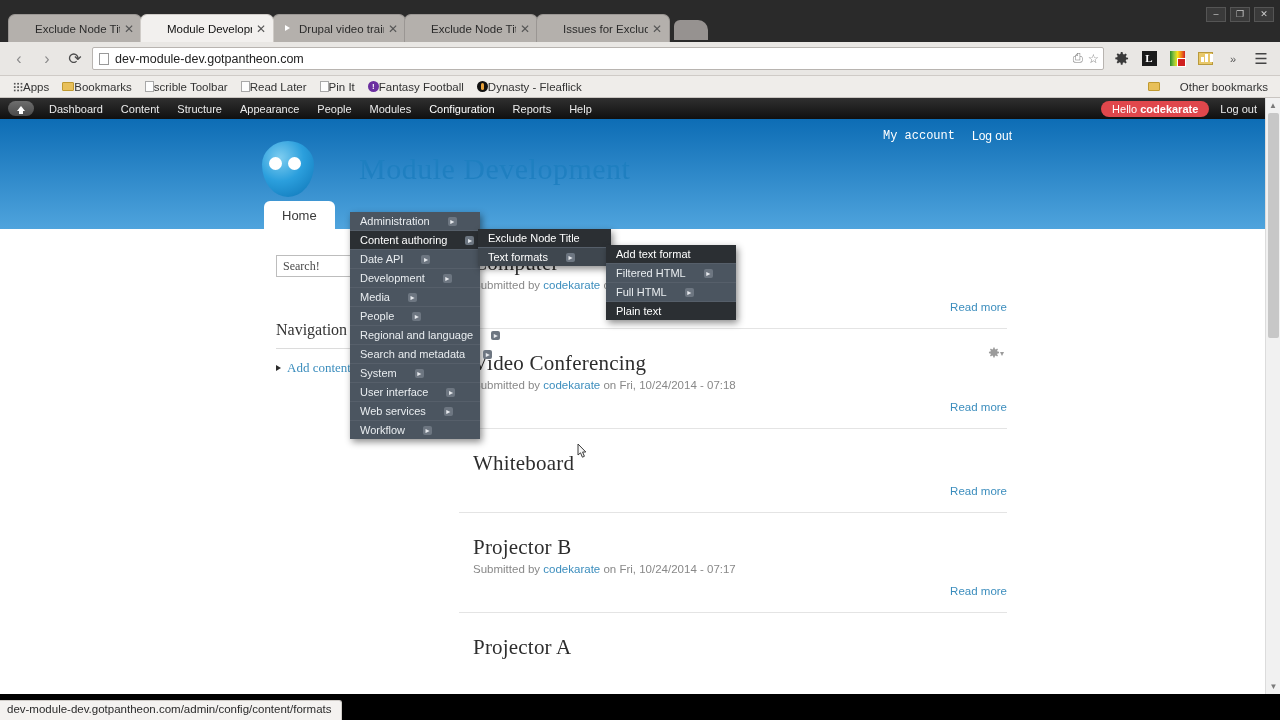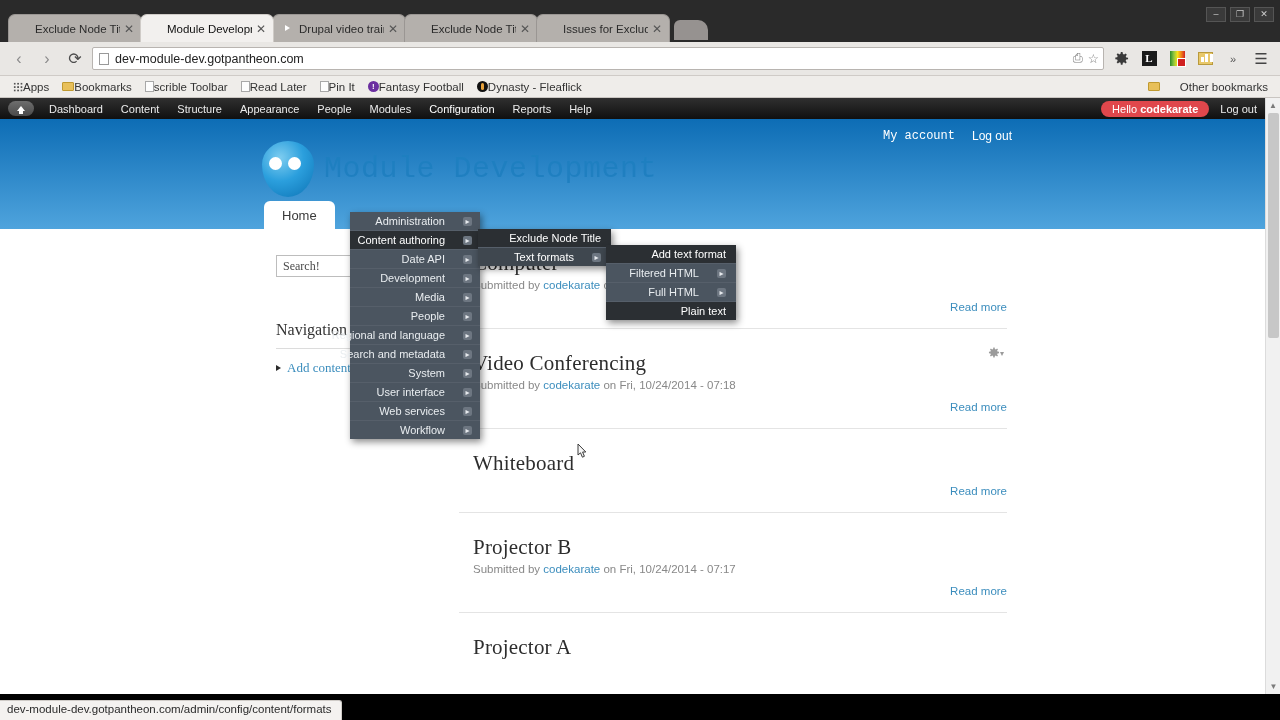--- a/index.html
+++ b/index.html
@@ -121,21 +121,21 @@
   .dt-right { margin-left:auto; display:flex; align-items:center; gap:2px; padding-right:14px; }
   .hello-pill {
     background:#e0474c; color:#fff; border-radius:10px; padding:2px 11px; font-size:11px;
   }
   .hello-pill b { font-weight:bold; }
 
   
   .menu { position:absolute; z-index:60; background:#4b5560; font-size:11px;
           box-shadow:2px 3px 7px rgba(0,0,0,.45); }
   .menu .mi {
-    display:flex; align-items:center; justify-content:flex-end;
+    display:flex; align-items:center; justify-content:flex-start;
     padding:3px 10px 3px 10px; color:#e9edf0; white-space:nowrap;
     border-bottom:1px solid #565f6a; min-height:17.5px;
   }
   .menu .mi:last-child { border-bottom:none; }
   .menu .mi.sel { background:#2b2f33; color:#fff; }
   .arrow-box {
     width:9px;height:9px;border-radius:2px;background:#6d7681;color:#e7eaee;
     font-size:8px; line-height:9px; text-align:center; margin-left:18px; flex:0 0 9px;
   }
   #menu1 { left:350px; top:114px; width:130px; }
@@ -153,22 +153,22 @@
   .sitebrand { position:absolute; left:262px; top:22px; display:flex; align-items:center; gap:10px; }
   .bigdrop {
     width:52px;height:56px;position:relative;
     background:radial-gradient(circle at 35% 30%, #7ecdf0 0%, #2b9fdd 45%, #0c72b4 100%);
     border-radius:50% 50% 50% 50% / 42% 42% 58% 58%;
   }
   .bigdrop:before{content:"";position:absolute;left:7px;top:16px;width:13px;height:13px;
     border-radius:50%;background:#fff;}
   .bigdrop:after{content:"";position:absolute;left:26px;top:16px;width:13px;height:13px;
     border-radius:50%;background:#fff;}
-  .sitename { font-family:Liberation Mono, monospace; font-size:30px; color:#1e7fc0;
-              font-weight:normal; letter-spacing:.5px; opacity:.92; }
+  .sitename { font-family:Liberation Serif, serif; font-size:30px; color:#1e7fc0;
+              font-weight:normal; letter-spacing:.5px; opacity:.92;margin-left:35px; }
   .hometab {
     position:absolute; left:264px; bottom:0; background:#fff;
     border-radius:6px 6px 0 0; padding:7px 18px 6px; font-size:13px; color:#3a3a3a;
   }
 
   
   .dbody { display:flex; background:#fff; height:calc(100% - 110px - 21px); }
   .sidebar { width:195px; flex:0 0 195px; margin-left:264px; padding-top:26px; }
   .searchrow { padding:0 0 0 12px; }
   .searchinput {

